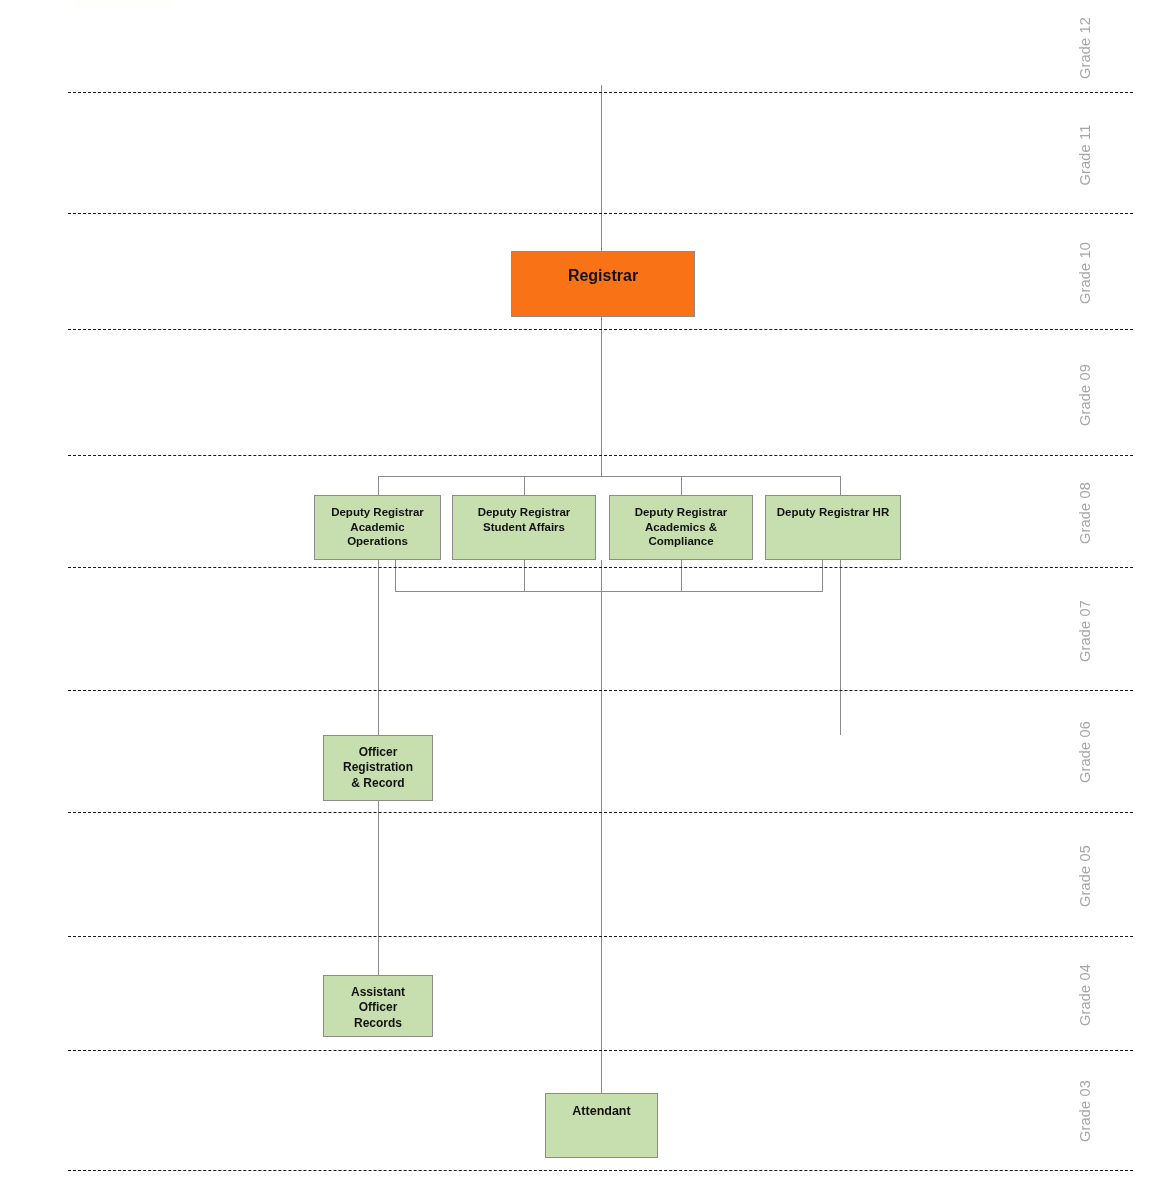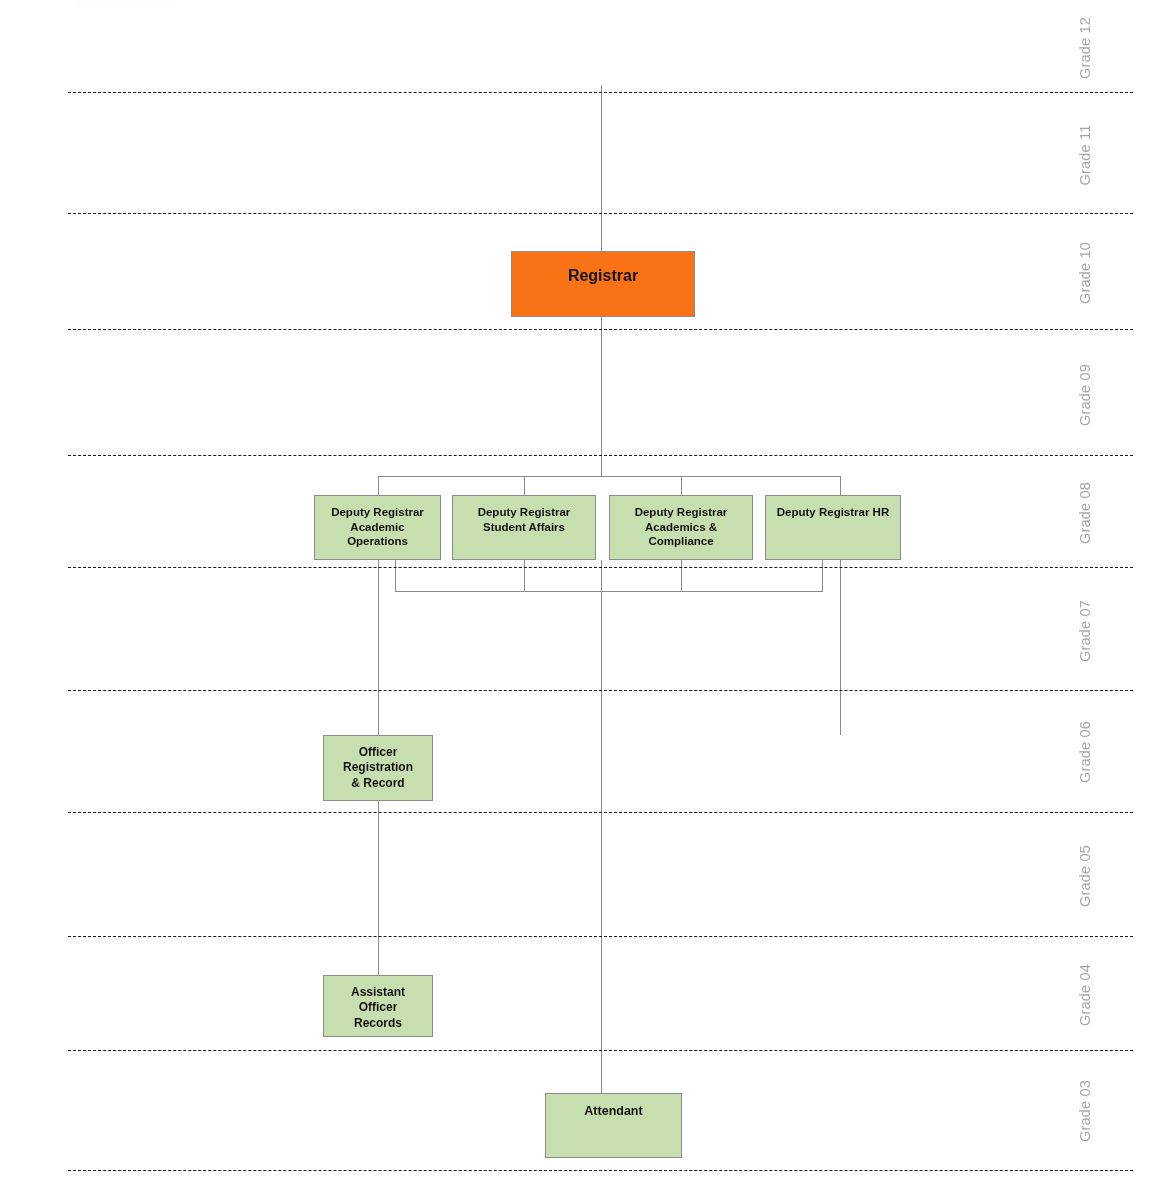--- a/index.html
+++ b/index.html
@@ -214,17 +214,17 @@
 &amp; Record</span>
   </div>
 
 
   <div class="node level-staff" style="left:323px; top:975px; width:110px; height:62px;">
     <span class="node-label">Assistant
 Officer
 Records</span>
   </div>
 
-  <div class="node level-attendant" style="left:545px; top:1093px; width:137px; height:65px;">
+  <div class="node level-attendant" style="left:545px; top:1093px; width:113px; height:65px;">
     <span class="node-label">Attendant</span>
   </div>
 
 </div>
 
 </body></html>

